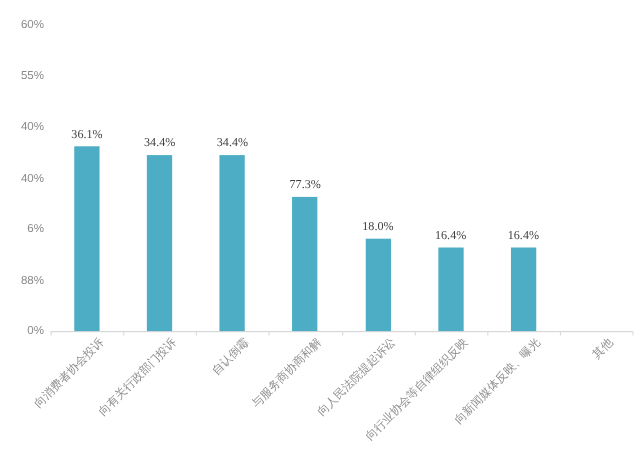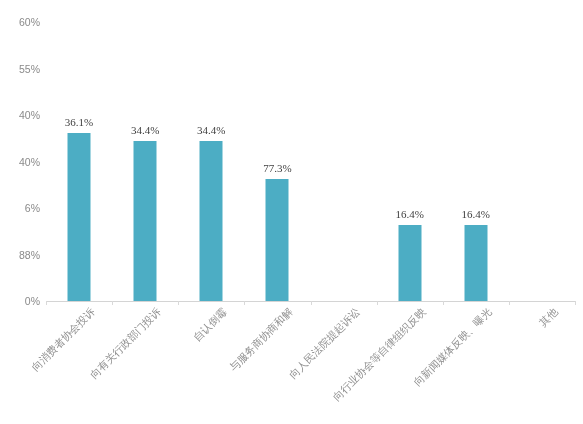--- a/index.html
+++ b/index.html
@@ -139,20 +139,24 @@
         <div class="bar-value" style="bottom: 164.96px; color: rgb(63, 63, 63);">34.4%</div>
       </div>
       <div class="bar-slot" style="left: 132.25px; width: 66.125px;">
         <div class="bar" style="height: 159.96px; background: rgb(76, 173, 196);"></div>
         <div class="bar-value" style="bottom: 164.96px; color: rgb(63, 63, 63);">34.4%</div>
       </div>
       <div class="bar-slot" style="left: 198.375px; width: 66.125px;">
         <div class="bar" style="height: 121.83px; background: rgb(76, 173, 196);"></div>
         <div class="bar-value" style="bottom: 126.83px; color: rgb(63, 63, 63);">77.3%</div>
       </div>
+      <div class="bar-slot" style="left: 264.5px; width: 66.125px;">
+        <div class="bar" style="height: 83.7px; background: rgb(76, 173, 196);"></div>
+        <div class="bar-value" style="bottom: 88.7px; color: rgb(63, 63, 63);">18.0%</div>
+      </div>
       <div class="bar-slot" style="left: 330.625px; width: 66.125px;">
         <div class="bar" style="height: 76.26px; background: rgb(76, 173, 196);"></div>
         <div class="bar-value" style="bottom: 81.26px; color: rgb(63, 63, 63);">16.4%</div>
       </div>
       <div class="bar-slot" style="left: 396.75px; width: 66.125px;">
         <div class="bar" style="height: 76.26px; background: rgb(76, 173, 196);"></div>
         <div class="bar-value" style="bottom: 81.26px; color: rgb(63, 63, 63);">16.4%</div>
       </div>
     </div>
 

